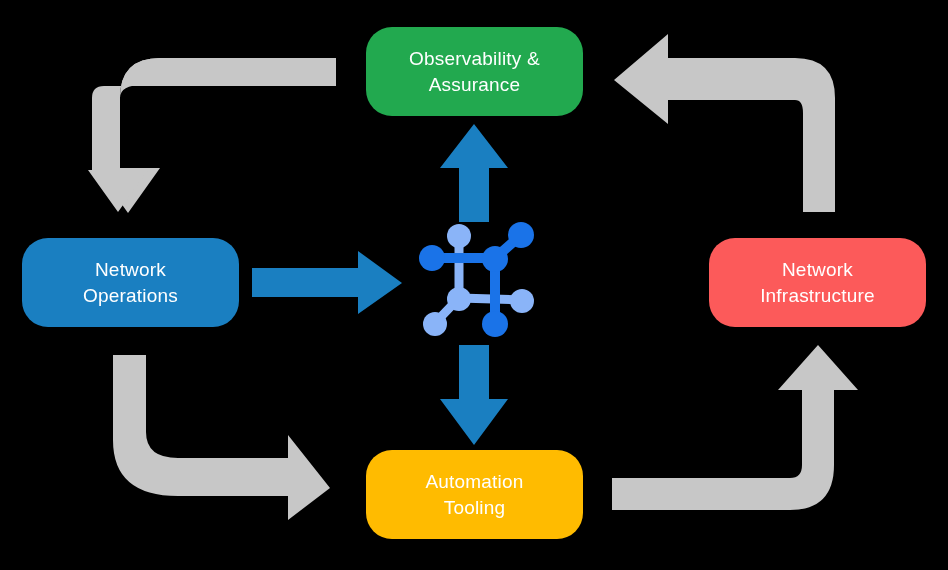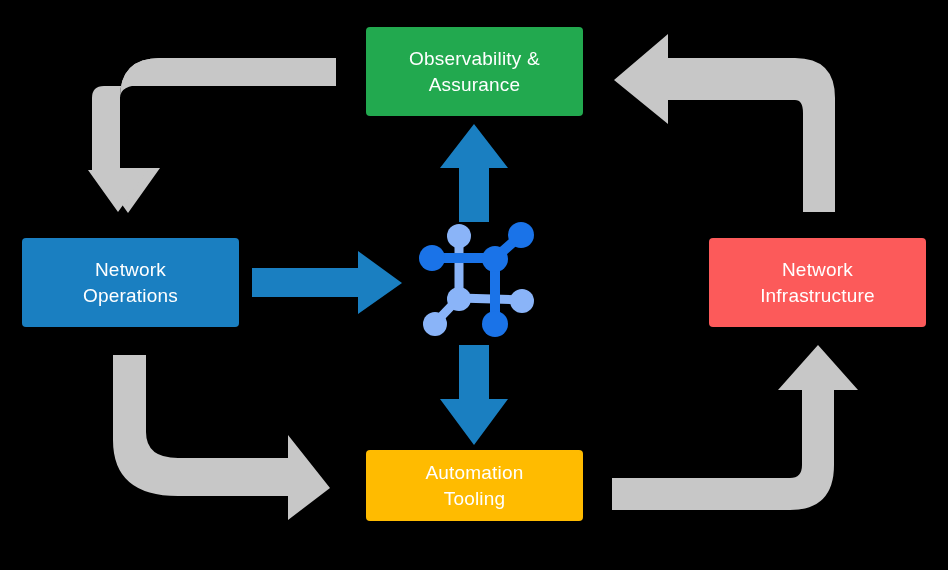--- a/index.html
+++ b/index.html
@@ -10,21 +10,21 @@
   #canvas {
     position: relative;
     width: 948px;
     height: 570px;
     background: #000000;
     overflow: hidden;
     font-family: "Liberation Sans", sans-serif;
   }
   .node-box {
     position: absolute;
-    border-radius: 4px;
+    border-radius: 26px;
     display: flex;
     align-items: center;
     justify-content: center;
     text-align: center;
     color: #ffffff;
     font-size: 19px;
     line-height: 1.35;
     font-weight: 400;
     letter-spacing: 0.2px;
     white-space: pre-line;
@@ -34,21 +34,21 @@
   #box-observability {
     left: 366px; top: 27px; width: 217px; height: 89px;
   }
   #box-operations {
     left: 22px; top: 238px; width: 217px; height: 89px;
   }
   #box-infrastructure {
     left: 709px; top: 238px; width: 217px; height: 89px;
   }
   #box-automation {
-    left: 366px; top: 450px; width: 217px; height: 71px;
+    left: 366px; top: 450px; width: 217px; height: 89px;
   }
   .svg-layer {
     position: absolute;
     left: 0; top: 0;
     width: 948px;
     height: 570px;
   }
   .hub-icon {
     position: absolute;
     left: 415px;

